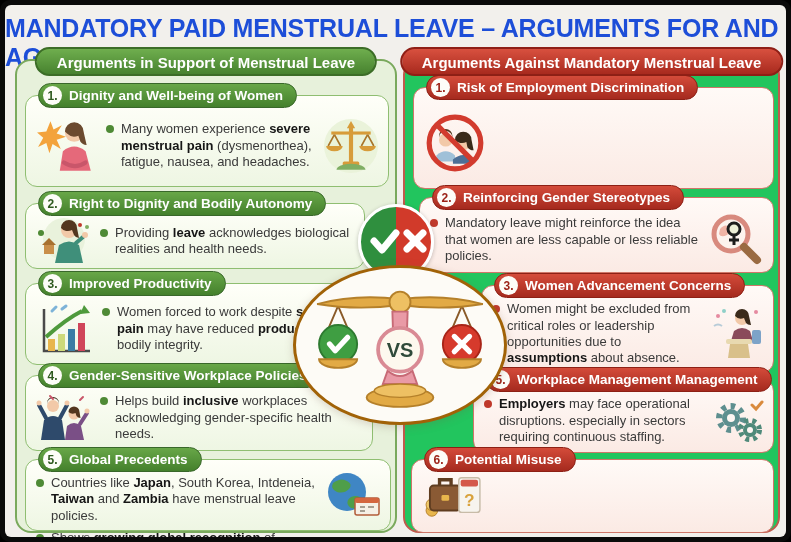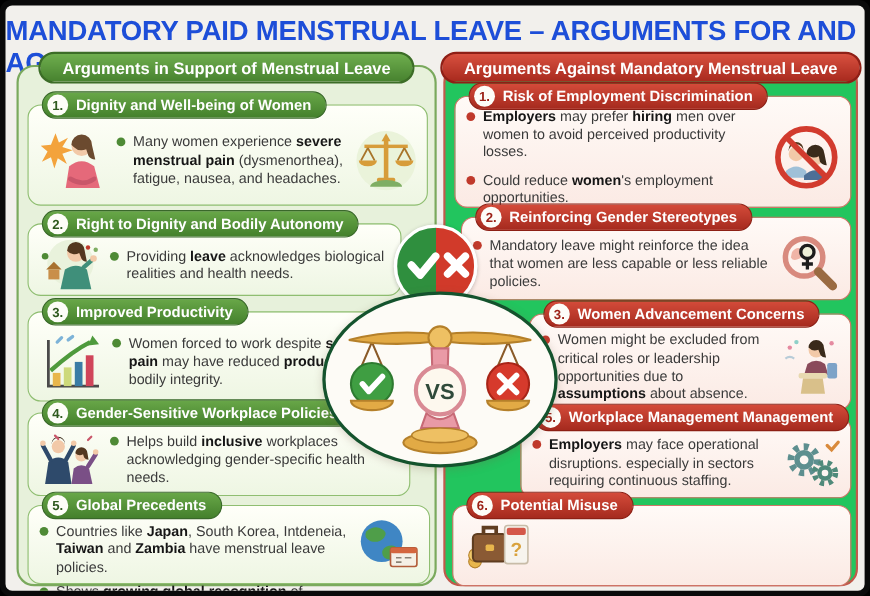--- a/index.html
+++ b/index.html
@@ -46,21 +46,21 @@
   .btext b { color:#161616; }
   .small .btext { font-size:13px; }
   .ic { flex:none; display:flex; align-items:center; justify-content:center; }
 
   
   .badge { position:absolute; left:353px; top:199px; width:76px; height:76px; border-radius:50%;
     border:3px solid #fff; overflow:hidden; z-index:5; box-shadow:0 1px 4px rgba(0,0,0,.25);
     background:linear-gradient(90deg,#2f8f3e 50%,#d13a2a 50%); }
   .badge svg { position:absolute; left:0; top:0; }
   .ellipse { position:absolute; left:288px; top:260px; width:214px; height:160px; border-radius:50%;
-    background:#fdfbf6; border:3px solid #14532d; z-index:6; display:flex; align-items:flex-end;
+    background:#fdfbf6; border:3px solid #a16207; z-index:6; display:flex; align-items:center;
     justify-content:center; box-shadow:0 2px 8px rgba(120,90,70,.25); }
 </style>
 </head>
 <body>
 
 <div class="frame">
 <div class="page">
 
   <div class="main-title">MANDATORY PAID MENSTRUAL LEAVE – ARGUMENTS FOR AND AGAINST</div>
 
@@ -224,30 +224,20 @@
 
   <div class="panel against">
     <div class="col-pill red">Arguments Against Mandatory Menstrual Leave</div>
 
     <div class="sec r" style="left:8px;top:26px;width:361px;height:102px">
       <div class="pill rp">
         <span class="numc">1.</span>
         <span>Risk of Employment Discrimination</span>
       </div>
       <div class="content">
-        <div class="bullets" style="gap:9px;">
-          <div class="bullet">
-                <span class="dot"></span>
-                <span class="btext"><b>Employers</b> may prefer <b>hiring</b> men over women to avoid perceived productivity losses.</span>
-              </div>
-          <div class="bullet">
-                <span class="dot"></span>
-                <span class="btext">Could reduce <b>women</b>'s employment opportunities.</span>
-              </div>
-        </div>
         <span class="ic">
           <svg width="62" height="62" viewBox="0 0 60 60">
             <circle cx="21" cy="27" r="6.5" fill="#f2c9a8"></circle>
             <path d="M14.5 25 a6.5 6.5 0 0 1 13 0 v-2 a6.5 6.5 0 0 0 -13 0 z" fill="#53371f"></path>
             <path d="M12 42 q9 -8 18 0 v6 h-18 z" fill="#9fc0d8"></path>
             <circle cx="38" cy="29" r="8" fill="#f2c9a8"></circle>
             <path d="M30 27 a8 8 0 0 1 16 0 l2 10 a7 7 0 0 1 -6 -3 l-1 -5 a9 9 0 0 1 -11 -2 z" fill="#3a2a1a"></path>
             <path d="M28 46 q10 -9 20 0 v4 h-20 z" fill="#4d6f96"></path>
             <circle cx="30" cy="30" r="25" stroke="#d23b2e" stroke-width="5" fill="none"></circle>
             <line x1="12" y1="12" x2="48" y2="48" stroke="#d23b2e" stroke-width="5"></line>

